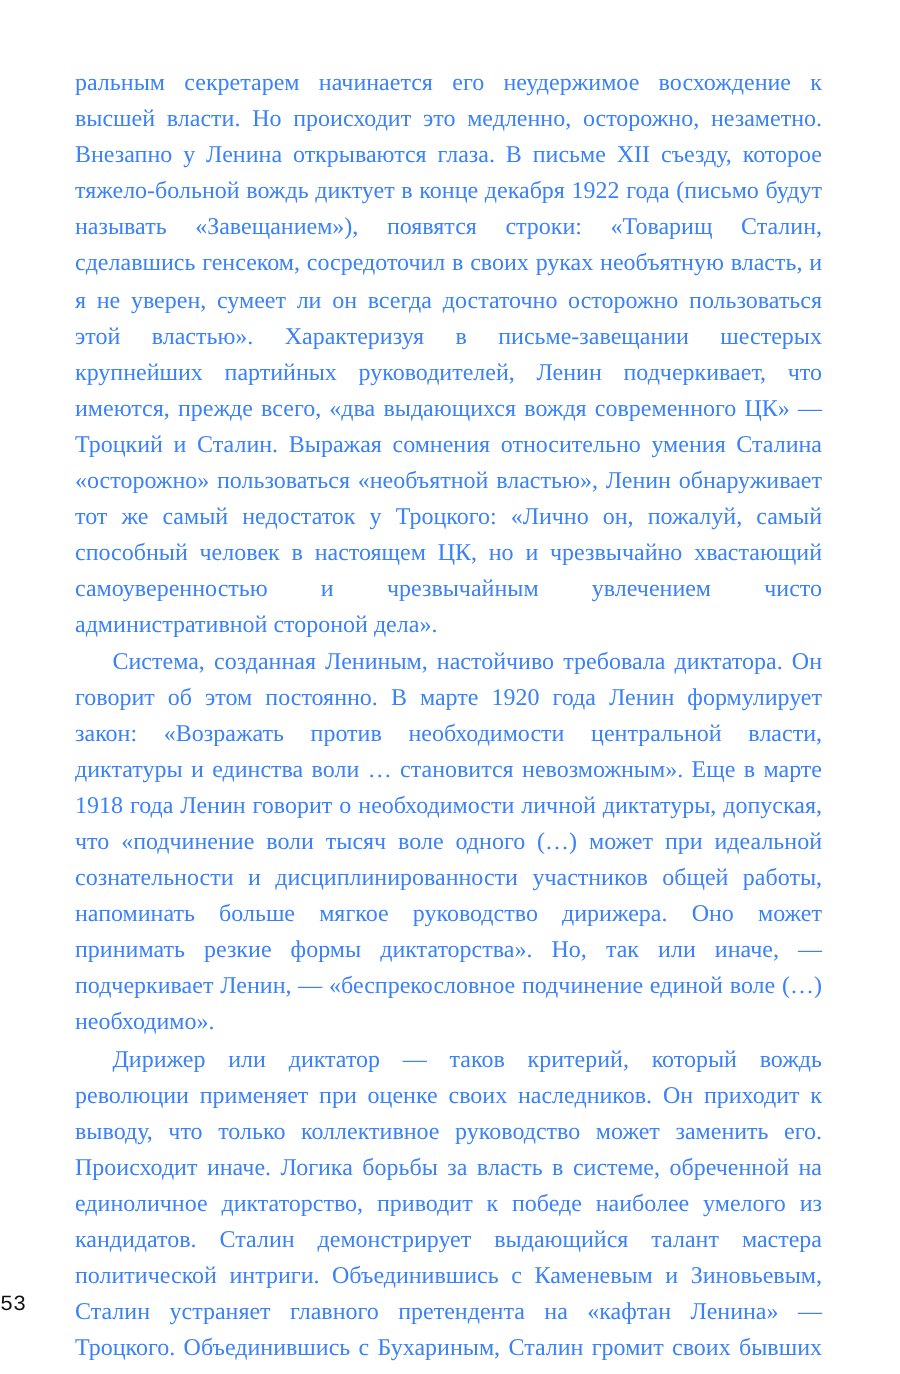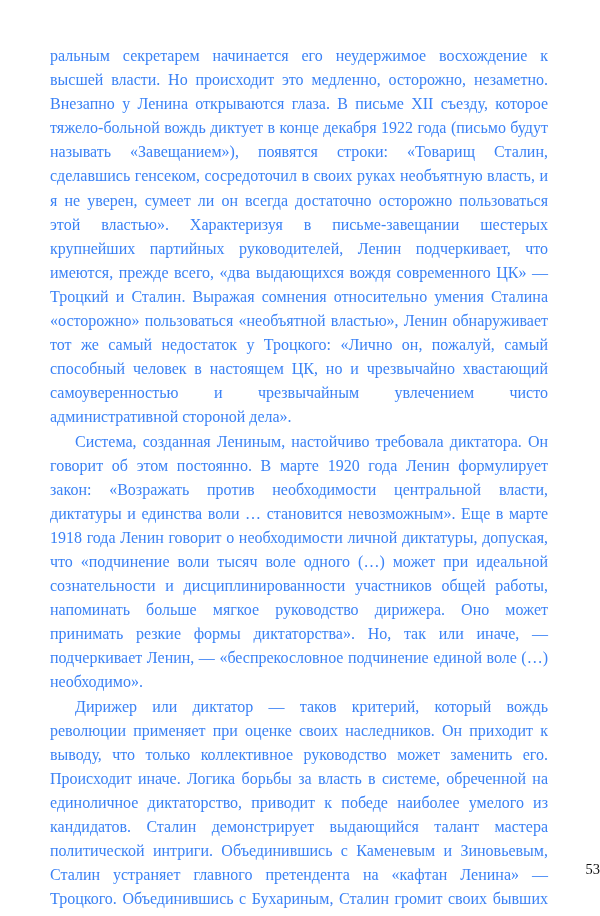--- a/index.html
+++ b/index.html
@@ -34,23 +34,23 @@
     text-indent: 25px;
   }
   .body-text p.no-indent {
     text-indent: 0;
   }
   .page-number {
     position: absolute;
     left: 0;
     right: 0;
     bottom: 38px;
-    text-align: right;
+    text-align: left;
     font-size: 14.5px;
-    font-family: Liberation Serif, serif;
+    font-family: Liberation Mono, monospace;
     color: #111111;
   }
 </style>
 </head>
 <body>
 
 <div class="page">
   <div class="body-text">
     <p class="no-indent">ральным секретарем начинается его неудержимое восхождение к высшей власти. Но происходит это медленно, осторожно, незаметно. Внезапно у Ленина открываются глаза. В письме XII съезду, которое тяжело-больной вождь диктует в конце декабря 1922 года (письмо будут называть «Завещанием»), появятся строки: «Товарищ Сталин, сделавшись генсеком, сосредоточил в своих руках необъятную власть, и я не уверен, сумеет ли он всегда достаточно осторожно пользоваться этой властью». Характеризуя в письме-завещании шестерых крупнейших партийных руководителей, Ленин подчеркивает, что имеются, прежде всего, «два выдающихся вождя современного ЦК» — Троцкий и Сталин. Выражая сомнения относительно умения Сталина «осторожно» пользоваться «необъятной властью», Ленин обнаруживает тот же самый недостаток у Троцкого: «Лично он, пожалуй, самый способный человек в настоящем ЦК, но и чрезвычайно хвастающий самоуверенностью и чрезвычайным увлечением чисто административной стороной дела».</p>
     <p>Система, созданная Лениным, настойчиво требовала диктатора. Он говорит об этом постоянно. В марте 1920 года Ленин формулирует закон: «Возражать против необходимости центральной власти, диктатуры и единства воли … становится невозможным». Еще в марте 1918 года Ленин говорит о необходимости личной диктатуры, допуская, что «подчинение воли тысяч воле одного (…) может при идеальной сознательности и дисциплинированности участников общей работы, напоминать больше мягкое руководство дирижера. Оно может принимать резкие формы диктаторства». Но, так или иначе, — подчеркивает Ленин, — «беспрекословное подчинение единой воле (…) необходимо».</p>

